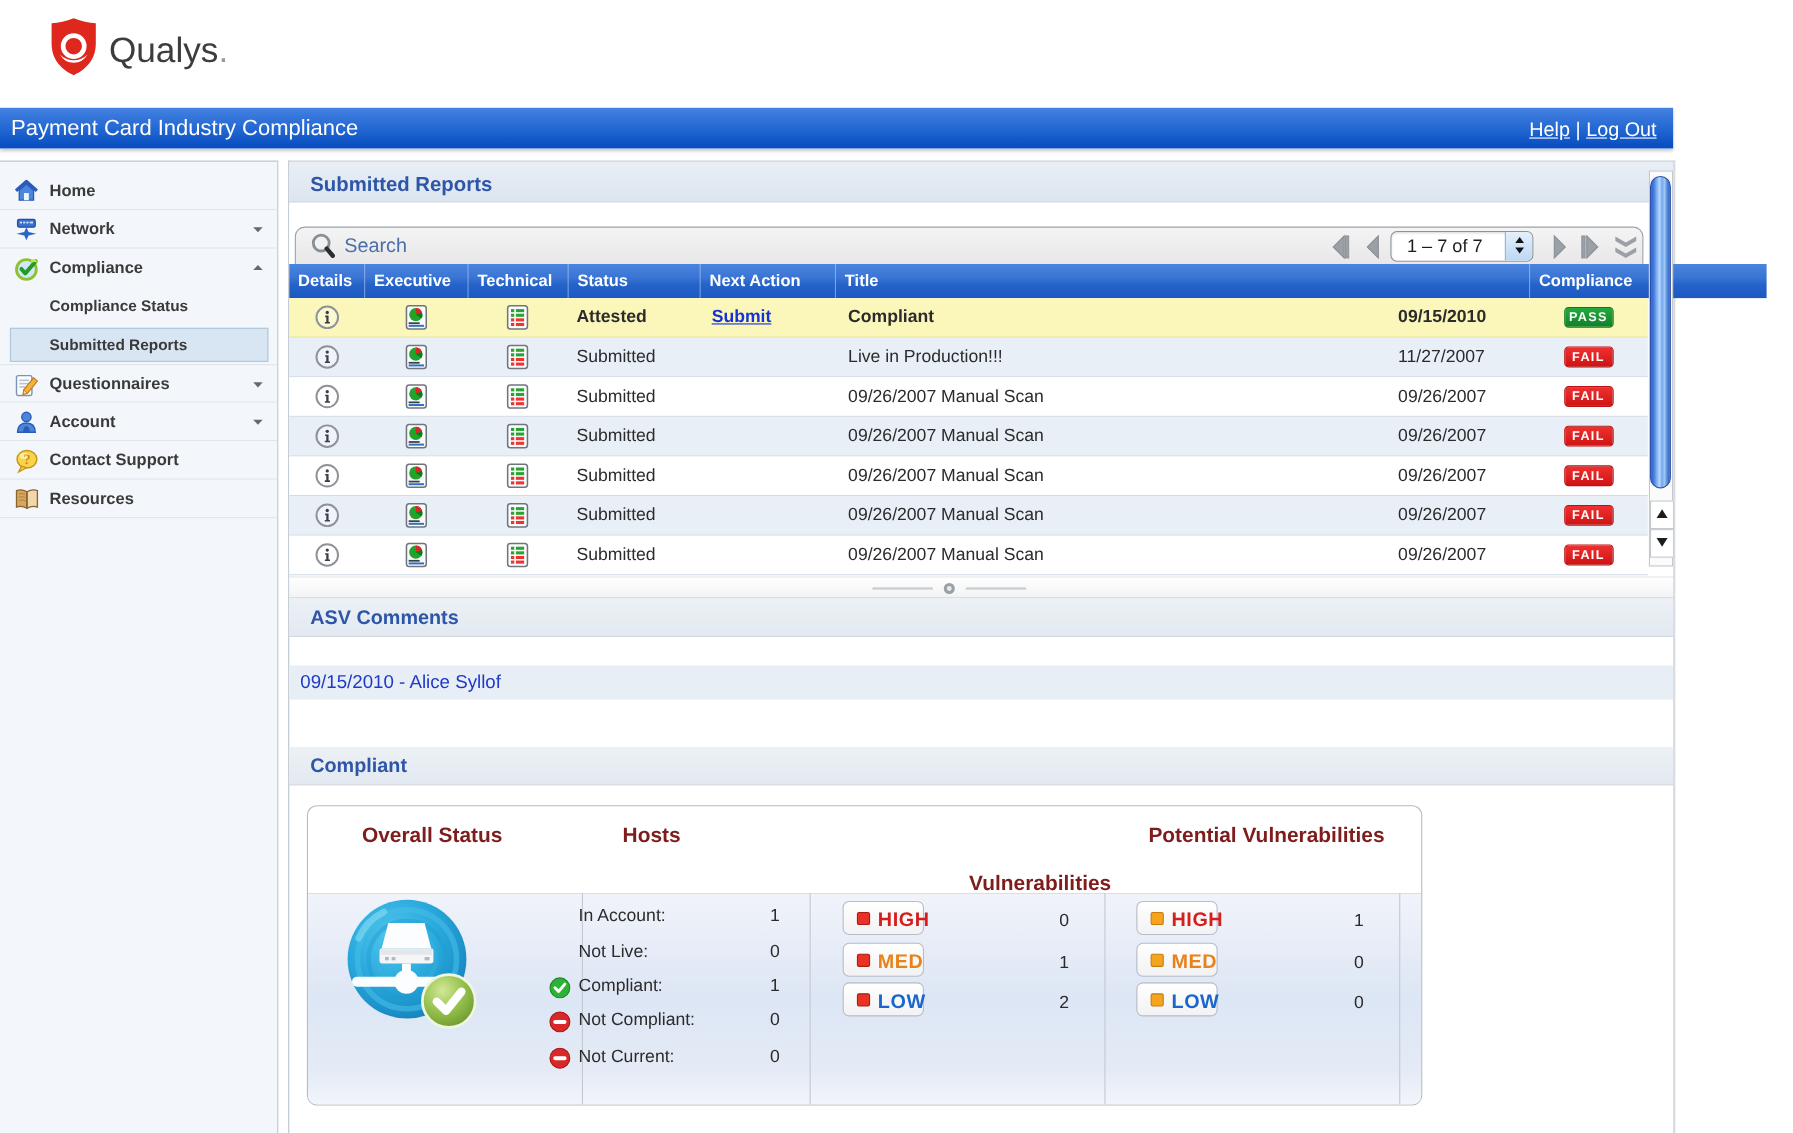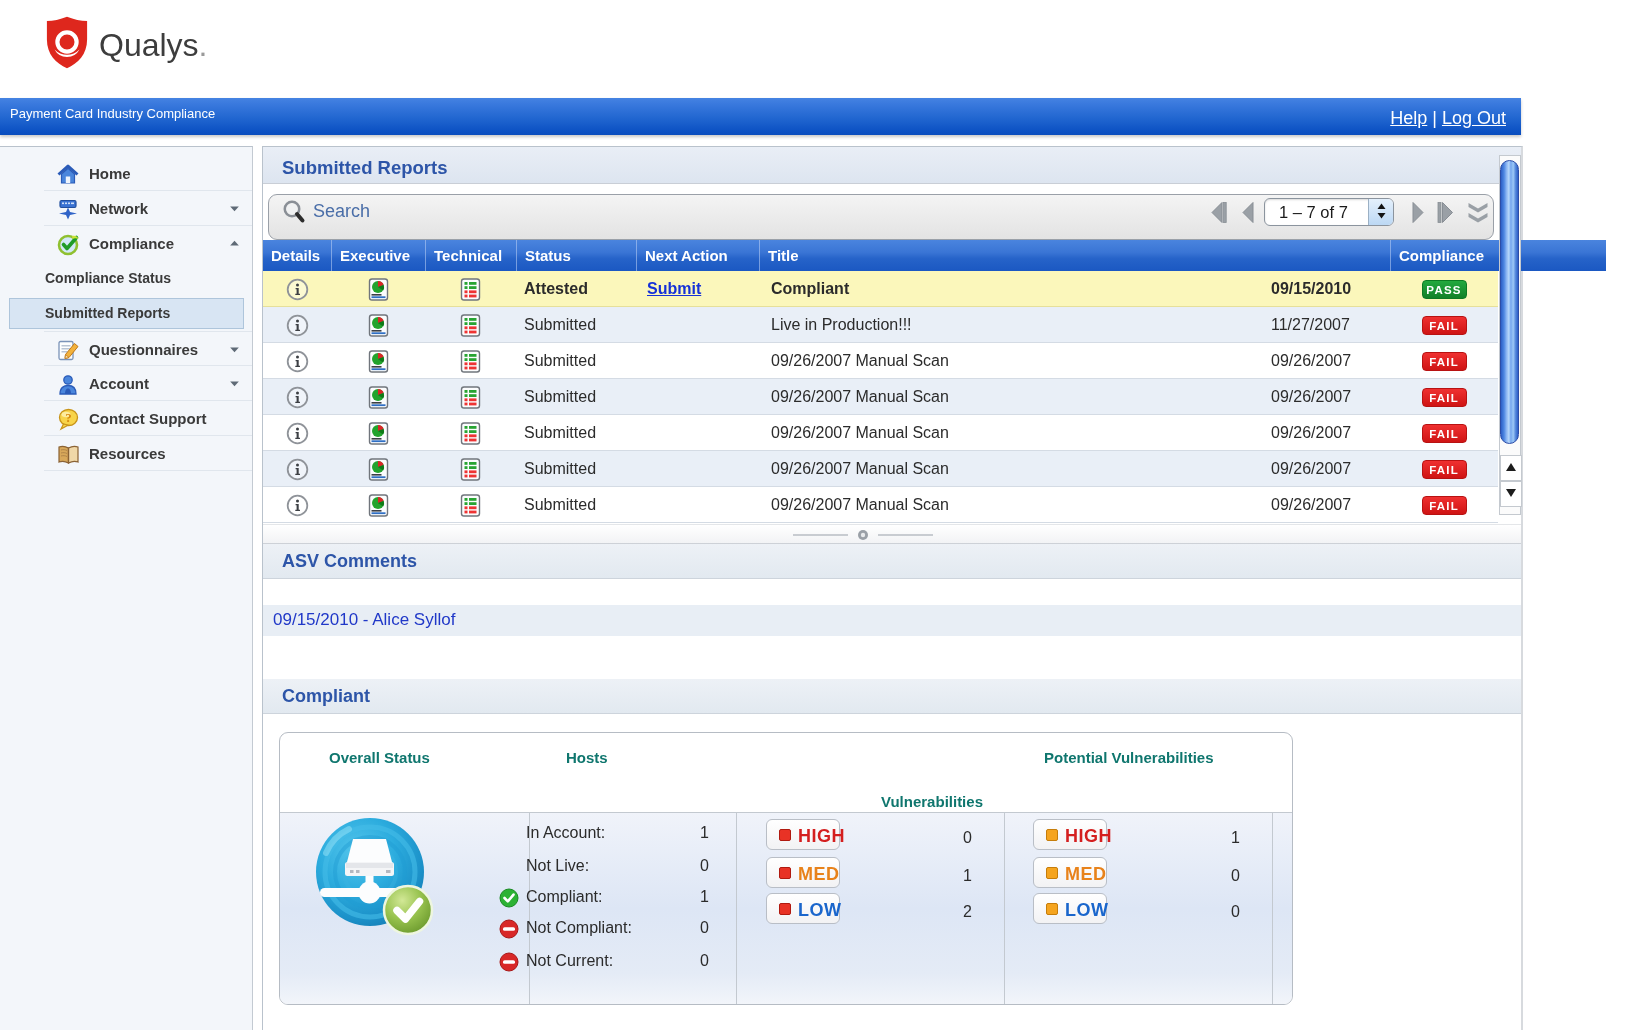--- a/index.html
+++ b/index.html
@@ -5,39 +5,39 @@
 * { margin:0; padding:0; box-sizing:border-box; }
 html,body { width:1630px; height:1030px; background:#fff; font-family:"Liberation Sans", sans-serif; overflow:hidden; }
 .page { position:relative; width:1630px; height:1030px; }
 .tophdr { position:absolute; left:0; top:0; width:1521px; height:98px; background:#fff; }
 .logo { position:absolute; left:46px; top:16px; }
 .qtext { position:absolute; left:99px; top:27px; font-size:32px; color:#3d3d3d; }
 .qdot { color:#9a9a9a; }
 .bluebar { position:absolute; left:0; top:98px; width:1521px; height:37px;
   background:linear-gradient(#4583e2 0%, #3b7ade 14%, #2166d0 55%, #0c51c3 90%, #0a4dbd 100%);
   box-shadow:0 2px 3px rgba(0,0,0,0.22); }
-.bluebar .t { position:absolute; left:10px; top:8px; font-size:13px; color:#fff; }
+.bluebar .t { position:absolute; left:10px; top:8px; font-size:20px; color:#fff; }
 .bluebar .links { position:absolute; right:15px; top:10px; font-size:18px; color:#fff; }
 .bluebar .links span { text-decoration:underline; }
 .sidebar { position:absolute; left:0; top:146px; width:253px; height:884px; padding-top:9px;
   background:#f3f6fa; border-top:1px solid #b9c2cc; border-right:1px solid #c3cad2; }
-.mitem { position:relative; height:35px; line-height:35px; border-bottom:1px solid #e0e6ed;margin-left:44px; }
+.mitem { position:relative; height:35px; line-height:35px; border-bottom:1px solid #e0e6ed; }
 .mitem .ic { position:absolute; left:13px; top:7px; width:22px; height:23px; }
 .mitem .lbl { position:absolute; left:45px; top:0; font-size:15px; font-weight:bold; color:#3a3a3a; }
 .chev { position:absolute; right:12px; top:12px; width:11px; height:11px; }
 .subitem { position:relative; height:35px; line-height:35px; }
 .subitem .lbl { position:absolute; left:45px; top:0; font-size:14px; font-weight:bold; color:#3a3a3a; }
 .subsel { position:absolute; left:9px; top:2px; width:235px; height:31px; background:#d8e5f3; border:1px solid #aec5db; }
 .main { position:absolute; left:262px; top:146px; width:1261px; height:884px;
   background:#fff; border-top:1px solid #b9c2cc; border-left:1px solid #b9c2cc; border-right:2px solid #d7dade; }
 .ctitle { position:absolute; left:0; top:0; width:1258px; height:37px;
   background:linear-gradient(#e9eef6,#dde5f0); border-bottom:1px solid #c9ced6; }
 .ctitle span { position:absolute; left:19px; top:10px; font-size:18.5px; font-weight:bold; color:#2d55a8; }
 .toolbar { position:absolute; left:0; top:38px; width:1258px; height:55px; background:#fff; }
-.searchpill { position:absolute; left:5px; top:9px; width:1226px; height:46px;
+.searchpill { position:absolute; left:5px; top:21px; width:1226px; height:46px;
   background:linear-gradient(#f4f4f4,#e3e3e3); border:1px solid #9aa0a8; border-radius:9px; }
 .searchpill .stext { position:absolute; left:44px; top:6px; font-size:18px; color:#4a6ea8; }
 .pagerbox { position:absolute; left:995px; top:3px; width:130px; height:28px; background:#fff;
   border:1px solid #8b949e; border-radius:6px; overflow:hidden; box-shadow:inset 0 1px 2px rgba(0,0,0,0.15); }
 .pagerbox .ptext { position:absolute; left:14px; top:4px; font-size:16.5px; color:#1a1a1a; }
 .stepper { position:absolute; right:0; top:0; width:25px; height:26px;
   background:linear-gradient(#e4f0fc,#bcd8f4); border-left:1px solid #9bb0c4; }
 .pgico { position:absolute; top:6px; }
 .thead { position:absolute; left:0; top:93px; width:1343px; height:31px;
   background:linear-gradient(#4a84de 0%, #3a75d5 40%, #2663c9 60%, #1b58c2 100%); }
@@ -58,21 +58,21 @@
   background:linear-gradient(90deg,#2d5fc6 0%, #4e87e2 18%, #8ab4f2 32%, #b8d8fa 46%, #74a6ee 58%, #9cc8f6 72%, #5588dc 86%, #2d5fc6 100%); }
 .sarrowbox { position:absolute; left:-1px; width:22px; height:26px; background:#fff; border:1px solid #c4c9cf; text-align:center; }
 .splitter { position:absolute; left:0; top:377px; width:1258px; height:20px;
   background:linear-gradient(#ffffff,#f2f3f5); border-top:1px solid #e4e6e9; border-bottom:1px solid #cdd1d7; }
 .secbar { position:absolute; left:0; width:1258px; height:35px; background:linear-gradient(#edf1f6,#e2e9f0); border-bottom:1px solid #cdd4dc; }
 .secbar span { position:absolute; left:19px; top:7px; font-size:18px; font-weight:bold; color:#2d55a8; }
 .commentrow { position:absolute; left:0; top:458px; width:1258px; height:31px; background:#e8eef5; }
 .commentrow span { position:absolute; left:10px; top:5px; font-size:17px; color:#2038c8; }
 .panel { position:absolute; left:16px; top:585px; width:1014px; height:273px; background:#fff;
   border:1px solid #b6bcc4; border-radius:9px; }
-.phead div { position:absolute; font-size:15px; font-weight:bold; color:#0f766e; top:16px; }
+.phead div { position:absolute; font-size:19px; font-weight:bold; color:#7f1d1d; top:16px; }
 .pbody { position:absolute; left:0; top:79px; width:1012px; height:192px; border-top:1px solid #c3c9d0;
   background:linear-gradient(#f0f3fa 0%, #dde6f5 50%, #e4ebf6 84%, #f2f5fa 100%); border-radius:0 0 8px 8px; }
 .vline { position:absolute; top:79px; height:192px; width:1px; background:#c3c9d0; }
 .hlabel { position:absolute; font-size:16px; color:#2b2b2b; }
 .hval { position:absolute; font-size:16px; color:#2b2b2b; }
 .sevbtn { position:absolute; width:74px; height:31px; background:linear-gradient(#ffffff,#f2f2f4); border:1px solid #b9bec6; border-radius:6px; }
 .sevbtn .sq { position:absolute; left:12px; top:9px; width:12px; height:12px; border-radius:2px; }
 .sevbtn .sl { position:absolute; left:31px; top:6px; font-size:18px; font-weight:bold; letter-spacing:0.5px; }
 .redsq { background:#e83225; border:1px solid #b01a10; }
 .orgsq { background:#f5a41e; border:1px solid #c67d0a; }

